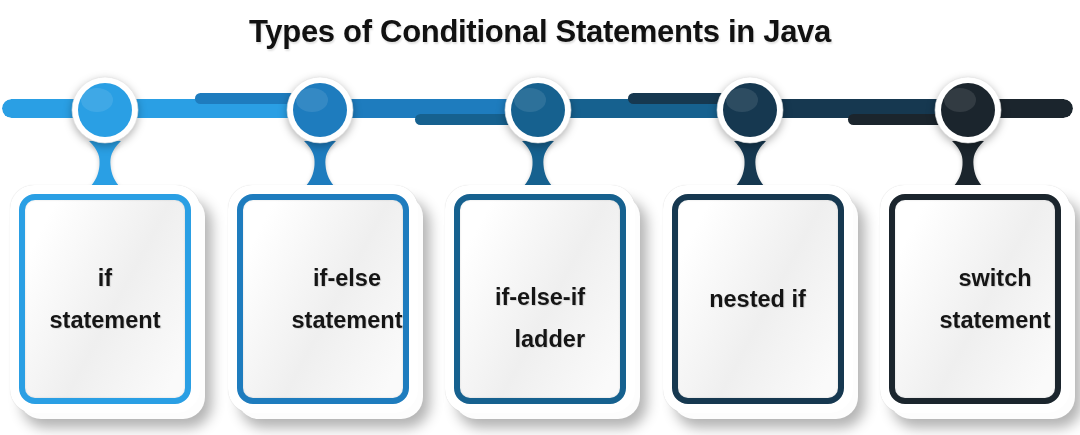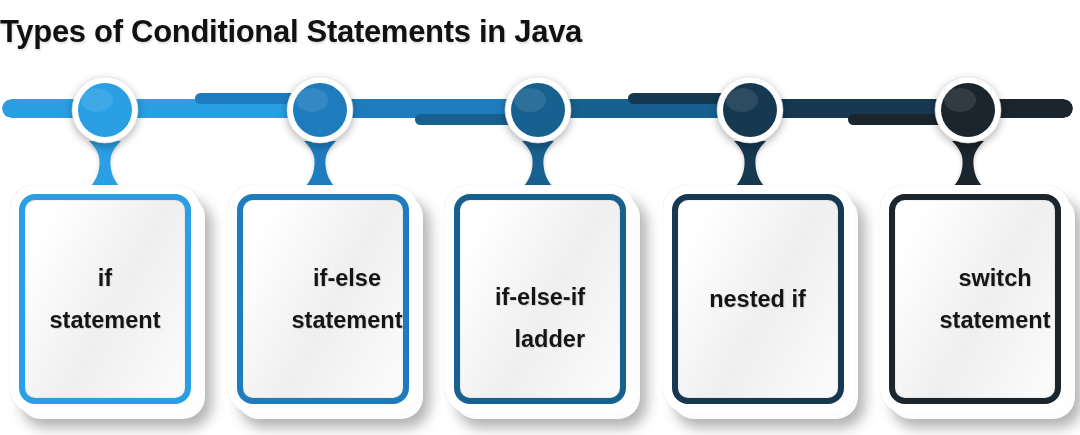--- a/index.html
+++ b/index.html
@@ -3,21 +3,21 @@
 <meta charset="utf-8">
 <style>
   html,body { margin:0; padding:0; background:#fff; }
   .stage {
     position:relative; width:1080px; height:435px;
     background:#ffffff; overflow:hidden;
     font-family:"Liberation Sans", sans-serif;
   }
   .page-title {
     position:absolute; left:0; right:0; top:14px;
-    margin:0; text-align:left;
+    margin:0; text-align:center;
     font-size:31px; font-weight:700; letter-spacing:-0.3px;
     color:#111; text-shadow:1px 2px 2px rgba(0,0,0,0.12);
   }
   .timeline-svg { position:absolute; left:0; top:0; }
   .node-ring { filter:drop-shadow(0 3px 4px rgba(0,0,0,0.30)); stroke:#e3e3e3; stroke-width:0.6; }
   .bar-part  { filter:drop-shadow(0 1px 1px rgba(0,0,0,0.18)); }
   .stem      { filter:drop-shadow(0 2px 2px rgba(0,0,0,0.20)); }
 
   .cards {
     position:absolute; left:10px; right:10px; top:185px;

